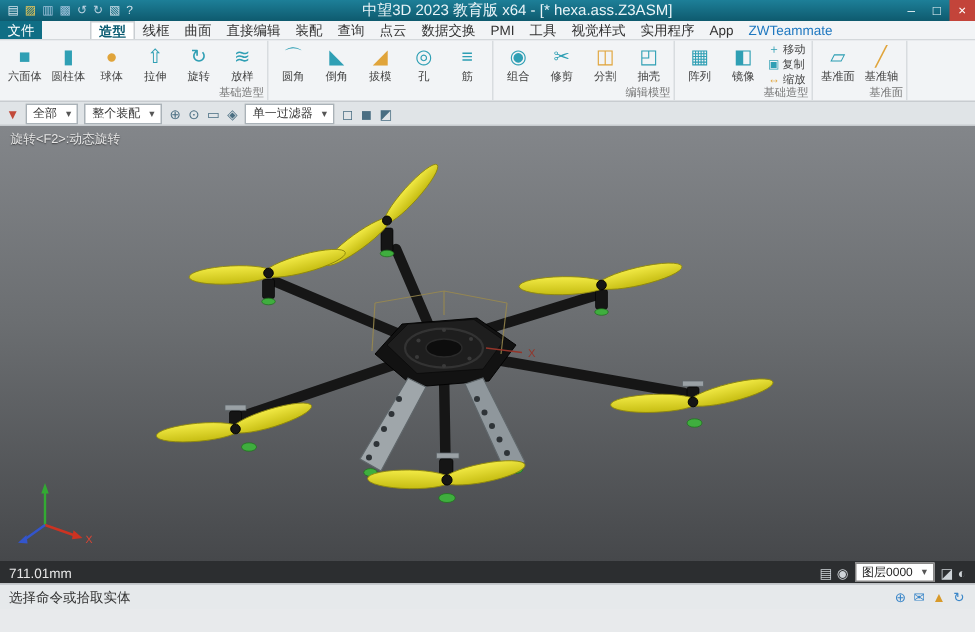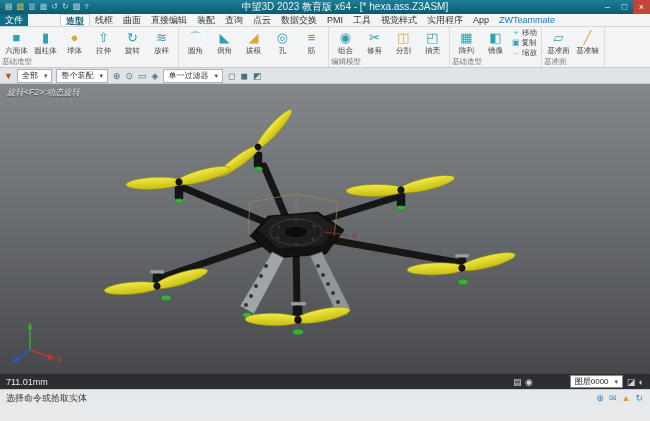--- a/index.html
+++ b/index.html
@@ -24,44 +24,44 @@
   
   .ribbon{height:41px;background:#f2f4f6;border-bottom:1px solid #c8ccd0;display:flex;box-sizing:border-box;flex:none;overflow:hidden;}
   .rgroup{display:flex;flex-direction:column;border-right:1px solid #d8dcdf;padding:0 2px;flex:none;}
   .rbody{display:flex;align-items:center;height:30px;}
   .rbtn{width:29px;display:flex;flex-direction:column;align-items:center;cursor:pointer;}
   .rbtn .g{font-size:13px;line-height:16px;height:16px;}
   .rbtn .l{font-size:7.5px;color:#444;line-height:9px;white-space:nowrap;text-align:right;}
   .smallcol{display:flex;flex-direction:column;justify-content:center;gap:1px;padding:0 2px;}
   .sbtn{display:flex;align-items:center;font-size:7.5px;color:#444;gap:2px;line-height:9px;cursor:pointer;white-space:nowrap;}
   .sbtn .g{font-size:8px;}
-  .rglabel{font-size:7.5px;color:#777;text-align:left;line-height:10px;white-space:nowrap;}
+  .rglabel{font-size:7.5px;color:#777;text-align:right;line-height:10px;white-space:nowrap;}
 
   
   .selbar{height:16px;background:#e0e4e7;border-bottom:1px solid #c8ccd0;display:flex;align-items:center;gap:4px;padding:0 4px;box-sizing:border-box;font-size:8px;flex:none;}
   .funnel{color:#c24a3a;font-size:9px;cursor:pointer;}
   .dropdown{background:#fff;border:1px solid #aab2b8;height:12px;display:flex;align-items:center;gap:6px;padding:0 4px;color:#333;cursor:pointer;white-space:nowrap;}
   .caret{font-size:7px;color:#555;}
   .tbicon{font-size:9px;padding:0 1px;cursor:pointer;}
   .iconrow{display:flex;align-items:center;gap:3px;}
 
   
   .docbar{height:15px;background:#cdd2d6;display:flex;align-items:flex-end;padding-left:3px;box-sizing:border-box;flex:none;}
   .doctab{background:#e8ecef;border:1px solid #b8bec2;border-bottom:none;height:13px;line-height:13px;font-size:8px;padding:0 6px;color:#222;display:flex;gap:5px;align-items:center;cursor:pointer;white-space:nowrap;}
 
   
   .viewport{position:relative;height:290px;background:linear-gradient(180deg,#83868a 0%,#6b6e71 45%,#46484b 100%);overflow:hidden;flex:none;cursor:crosshair;}
   .viewport svg{position:absolute;left:0;top:0;}
-  .prompt{position:absolute;left:7px;color:#e6e6e6;font-size:8.5px;text-shadow:0 1px 1px rgba(0,0,0,.55);white-space:nowrap;font-style:italic;}
+  .prompt{position:absolute;left:7px;color:#e6e6e6;font-size:8.5px;text-shadow:0 1px 1px rgba(0,0,0,.55);white-space:nowrap;}
   .p1{top:3px;} .p2{top:14px;}
 
   
   .bottomstrip{height:15px;background:#2c2e30;display:flex;align-items:center;color:#e8e8e8;font-size:9px;padding:0 6px;box-sizing:border-box;flex:none;gap:4px;}
   .spacer{flex:1;}
-  .layerdd{background:#fff;color:#222;border:1px solid #888;height:11px;line-height:11px;font-size:8px;padding:0 4px;display:flex;gap:6px;align-items:flex-start;cursor:pointer;margin-left:33px;}
+  .layerdd{background:#fff;color:#222;border:1px solid #888;height:11px;line-height:11px;font-size:8px;padding:0 4px;display:flex;gap:6px;align-items:flex-start;cursor:pointer;}
   .stripicon{font-size:9px;color:#cfd4d8;cursor:pointer;}
 
   
   .statusbar{height:17px;background:#e6e9eb;border-top:1px solid #c8ccd0;display:flex;align-items:center;font-size:9px;color:#333;padding:0 6px;box-sizing:border-box;flex:none;gap:5px;}
 </style>
 </head>
 <body>
 
 <div class="app">
 

